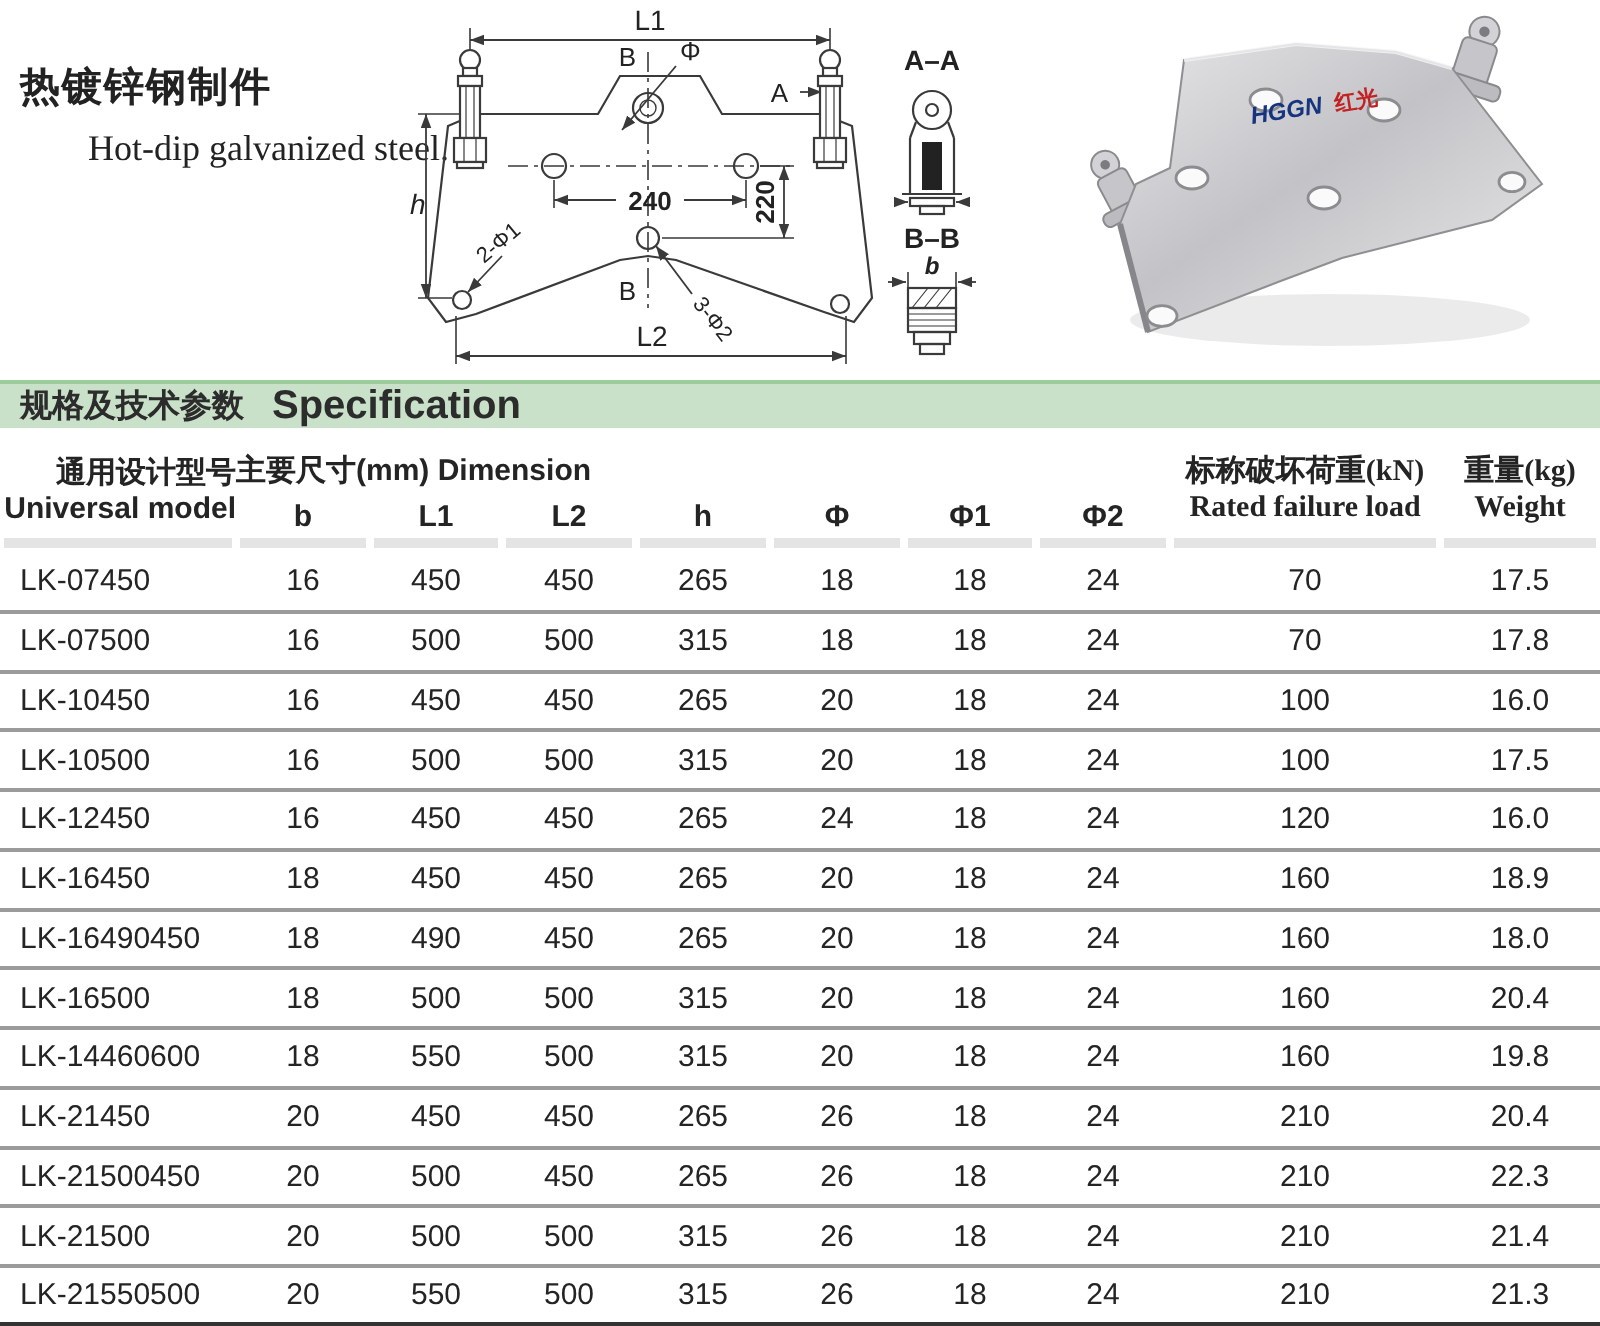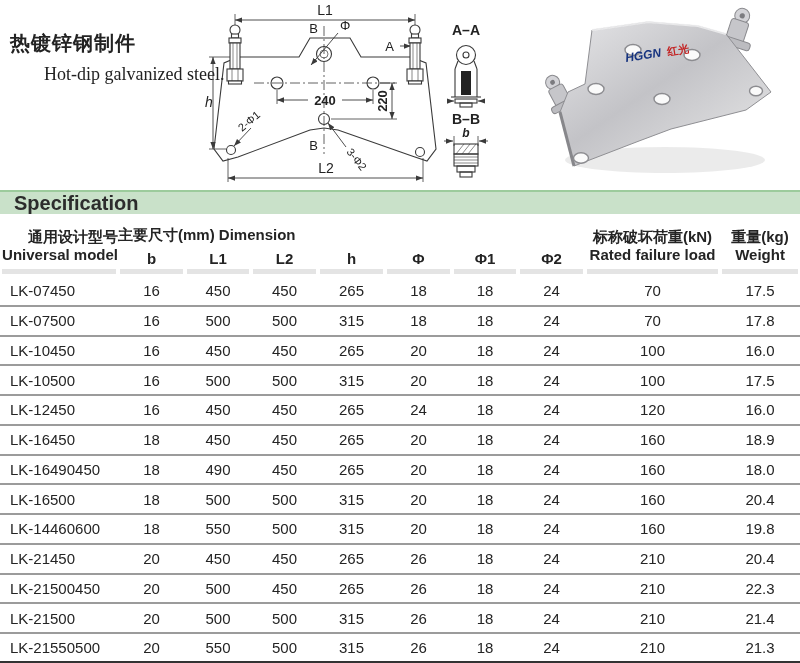--- a/index.html
+++ b/index.html
@@ -23,21 +23,21 @@
   .spec-bar .cn{font-weight:bold;font-size:16px;margin-left:10px;color:#2c2c2c;}
   .spec-bar .en{font-weight:bold;font-size:20px;margin-left:14px;color:#2c2c2c;}
   
   table.spec{position:absolute;left:0;top:222px;width:800px;border-collapse:collapse;table-layout:fixed;}
   table.spec th{font-weight:bold;font-size:15px;padding:0;color:#242424;}
   table.spec td{font-size:15px;padding:0;color:#242424;}
   .th-model{text-align:right;padding-left:10px;line-height:1.2;vertical-align:middle;}
   .th-model .l2{font-weight:bold;}
   .th-group{height:26px;text-align:left;vertical-align:middle;}
   .th-sub{height:21px;text-align:center;vertical-align:middle;}
-  .th-two{text-align:center;vertical-align:middle;line-height:1.15;}
+  .th-two{text-align:center;vertical-align:middle;line-height:1.15;font-family:Liberation Serif, serif;}
   .seg-row td{height:7px;vertical-align:top;}
   .seg{height:5px;background:#e4e4e4;margin:0 2px;}
   tbody td{height:29.75px;box-sizing:border-box;border-bottom:2px solid #9b9b9b;text-align:center;}
   tbody td.model{text-align:left;padding-left:10px;margin-left:42px;}
   tbody tr:last-child td{border-bottom:3px solid #333333;}
 </style>
 </head>
 <body>
 
 <div class="material">
@@ -195,20 +195,21 @@
 
   <g transform="translate(86,62) rotate(-9)">
     <text font-family="Liberation Sans, DejaVu Sans, sans-serif" font-size="12">
       <tspan x="0" y="0" font-weight="bold" font-style="italic" fill="#16337f">HGGN</tspan>
       <tspan dx="3" y="0" font-size="11" font-weight="bold" fill="#c32222">红光</tspan>
     </text>
   </g>
 </svg>
 
 <div class="spec-bar" style="background: rgb(201, 225, 201); border-top-color: rgb(156, 203, 156);">
+  <span class="cn">规格及技术参数</span>
   <span class="en">Specification</span>
 </div>
 
 <table class="spec">
   <colgroup>
     <col style="width:118px">
       <col style="width:67px">
       <col style="width:66px">
       <col style="width:67px">
     <col style="width:67px">

